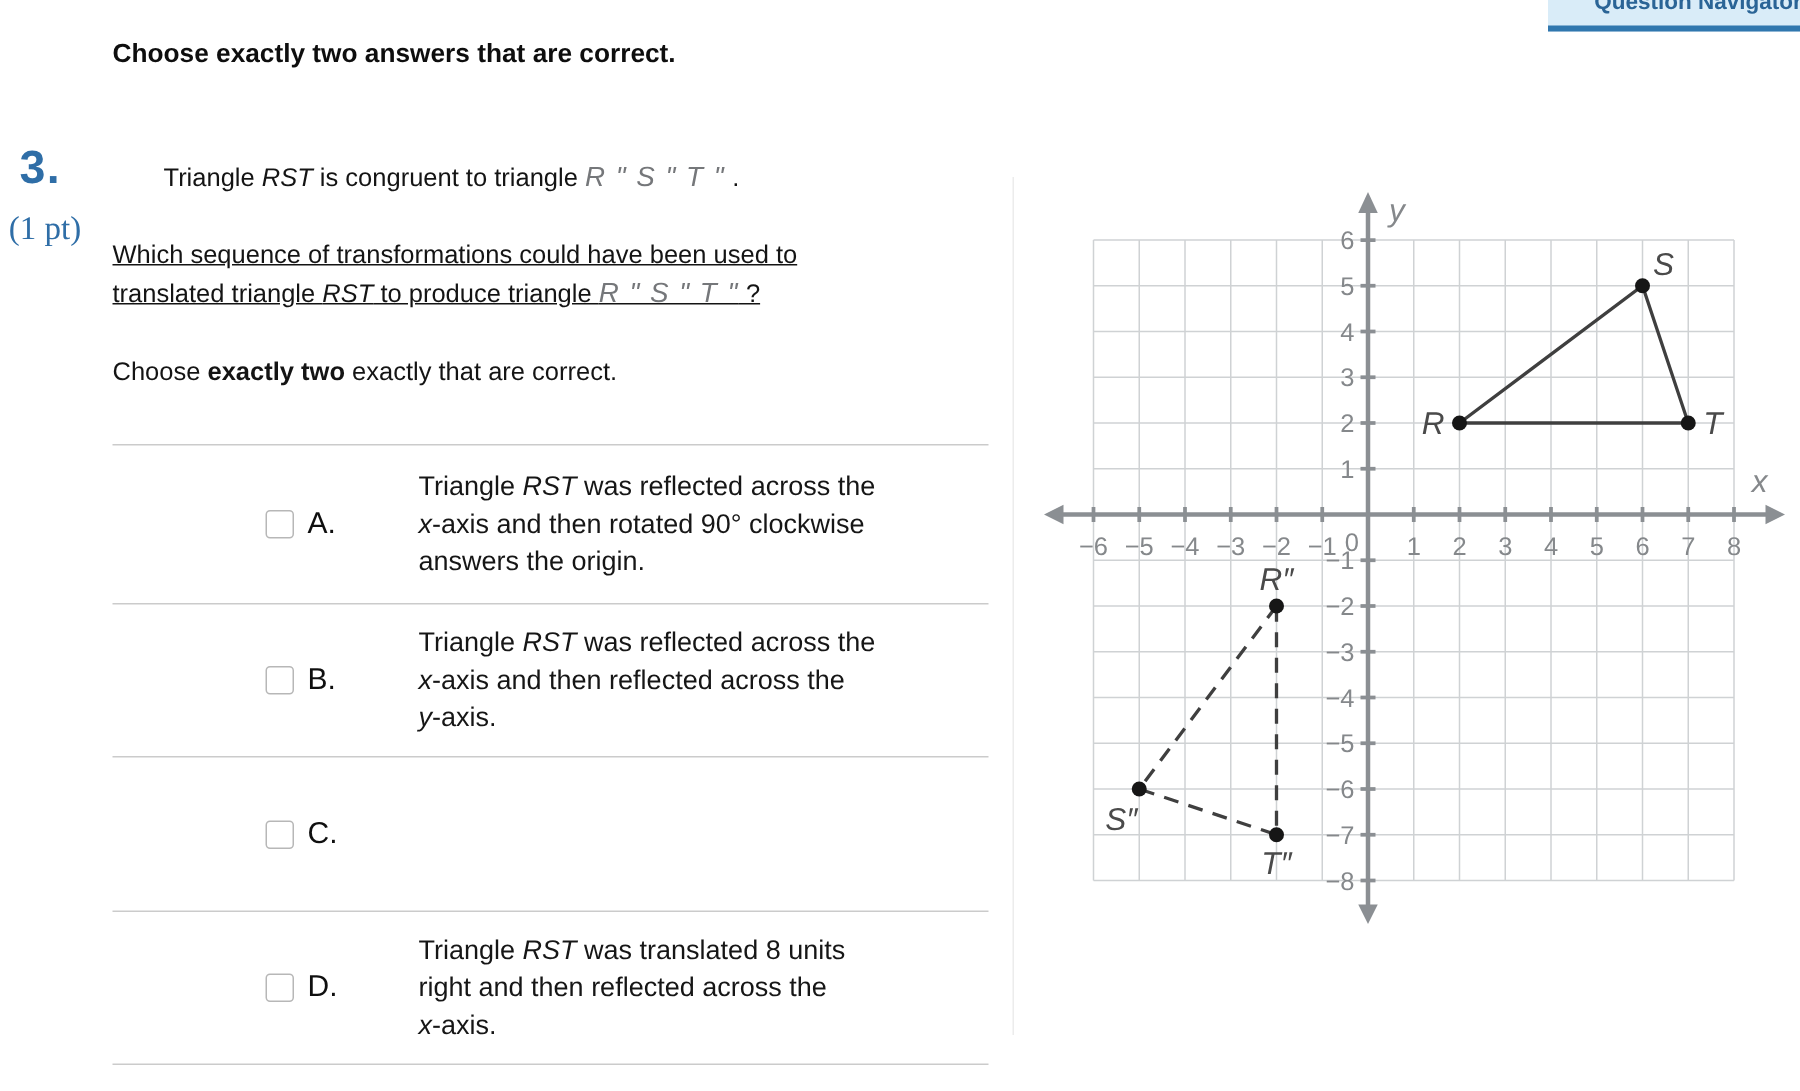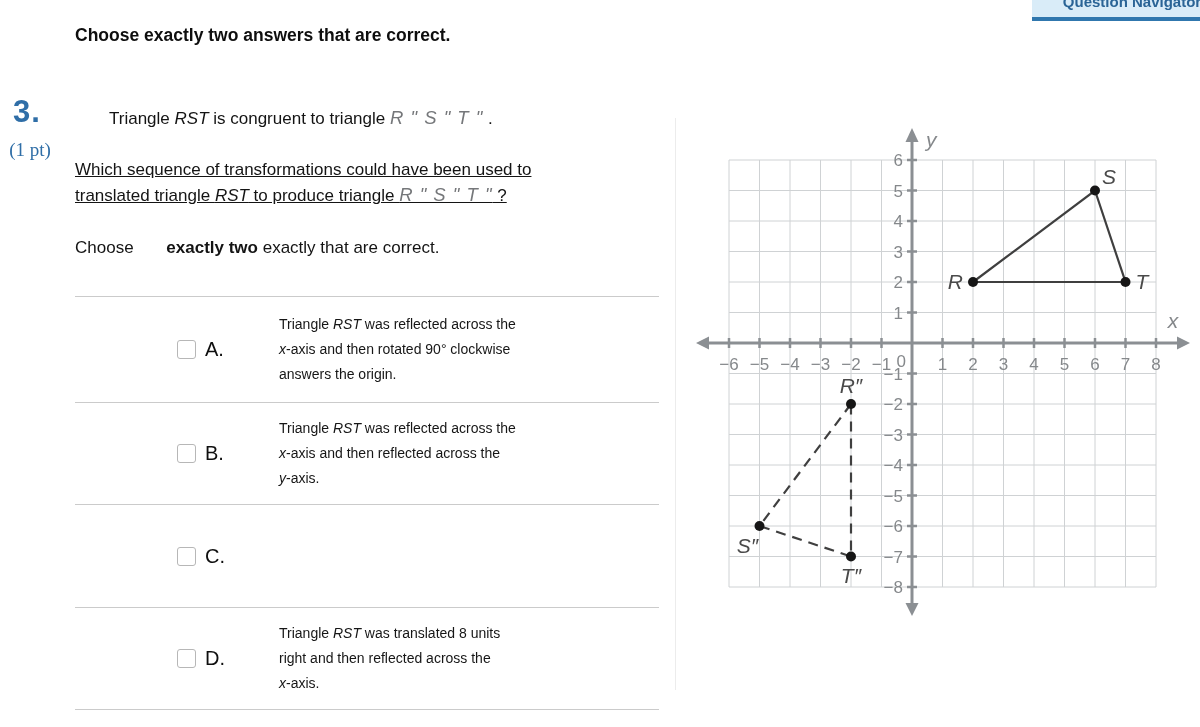--- a/index.html
+++ b/index.html
@@ -19,38 +19,38 @@
   .top-instruction{
     position:absolute;left:75px;top:25px;
     font-weight:bold;font-size:17.5px;color:#0e0e0e;
   }
   .qnum{
     position:absolute;left:13px;top:94px;
     font-size:31px;font-weight:bold;color:#2f6ea7;letter-spacing:1px;
   }
   .qpts{
     position:absolute;left:1px;top:139px;width:58px;text-align:center;
-    font-family:"Liberation Serif",serif;font-size:19px;color:#2f6ea7;
+    font-family:"Liberation Serif",serif;font-size:22px;color:#2f6ea7;
   }
   .rich{font-size:17px;line-height:25px;color:#141414;}
   .stmt{position:absolute;left:75px;top:105px;width:585px;margin-left:34px;}
   .prompt{position:absolute;left:75px;top:157px;width:585px;text-decoration:underline;}
   .choose{position:absolute;left:75px;top:235px;width:585px;}
   .math-gray{color:#75777a;font-style:italic;font-size:18.5px;letter-spacing:1px;}
   .options{
     position:absolute;left:75px;top:296px;width:584px;
     border-bottom:1px solid #cbcbcb;
   }
   .opt-row{display:flex;align-items:center;border-top:1px solid #cbcbcb;}
   .cb{
     width:17px;height:17px;flex:none;margin-left:102px;
     border:1px solid #b7b7b7;border-radius:3px;background:#fff;cursor:pointer;
   }
   .letter{margin-left:9px;width:36px;font-size:20px;color:#0f0f0f;flex:none;}
-  .opt-text{margin-left:38px;width:386px;font-size:14px;line-height:25px;color:#161616;}
+  .opt-text{margin-left:38px;width:386px;font-size:18px;line-height:25px;color:#161616;}
   .panel-line{
     position:absolute;left:675px;top:118px;width:1px;height:572px;background:#ececec;
   }
   #graph{position:absolute;left:690px;top:115px;width:505px;height:505px;}
   #graph text{font-family:"Liberation Sans",sans-serif;}
 </style>
 </head>
 <body>
 
 <div class="page">
@@ -60,21 +60,21 @@
   <div class="top-instruction">Choose exactly two answers that are correct.</div>
 
   <div class="qnum">3.</div>
 
   <div class="qpts">(1 pt)</div>
 
   <div class="rich stmt"><span>Triangle </span><span style="font-style: italic;">RST</span><span> is congruent to triangle </span><span class="math-gray" style="font-style: italic;">R " S " T "</span><span> .</span></div>
 
   <div class="rich prompt"><span>Which sequence of transformations could have been used to</span><br><span>translated triangle </span><span style="font-style: italic;">RST</span><span> to produce triangle </span><span class="math-gray" style="font-style: italic;">R " S " T "</span><span>  ?</span></div>
 
-  <div class="rich choose"><span>Choose </span><span style="font-weight: bold; margin-left: 28px;">exactly two</span><span> exactly that are correct.</span></div>
+  <div class="rich choose"><span>Choose </span><span style="font-weight: bold;">exactly two</span><span> exactly that are correct.</span></div>
 
   <div class="options" id="options">
       <div class="opt-row" style="height: 105px;">
         <span class="cb"></span>
         <span class="letter">A.</span>
         <div class="opt-text"><span>Triangle </span><span style="font-style: italic;">RST</span><span> was reflected across the</span><br><span style="font-style: italic;">x</span><span>-axis and then rotated 90° clockwise</span><br><span>answers the origin.</span></div>
       </div>
       <div class="opt-row" style="height: 101px;">
         <span class="cb"></span>
         <span class="letter">B.</span>

